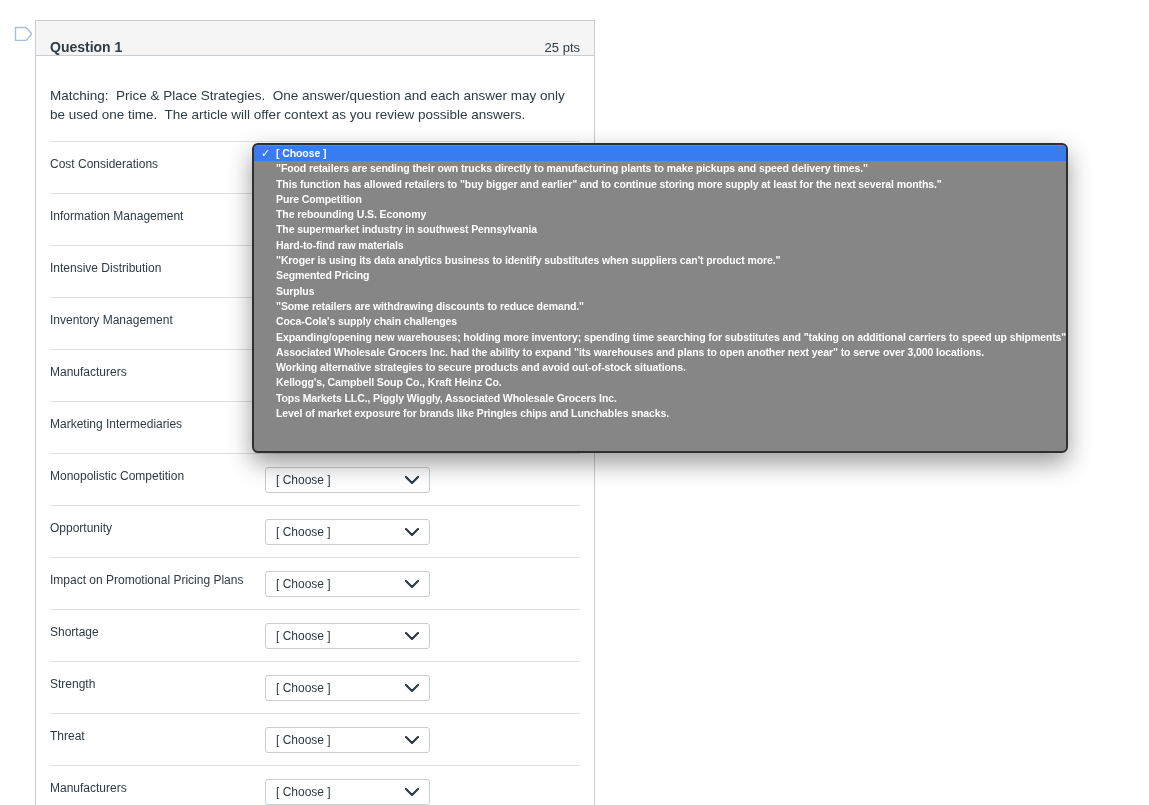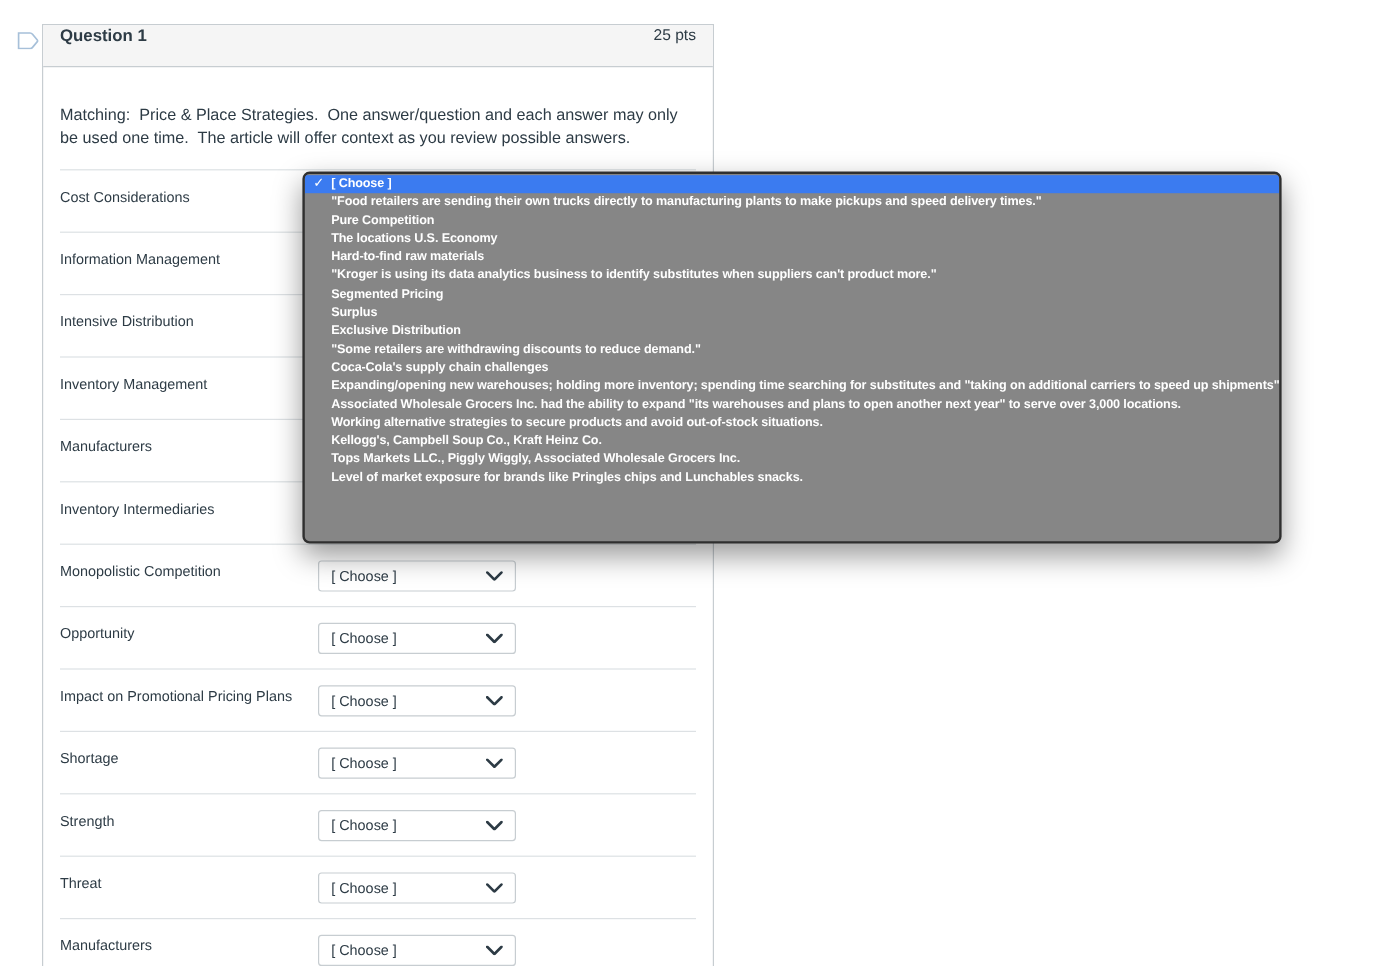--- a/index.html
+++ b/index.html
@@ -6,21 +6,21 @@
   html,body { width:1149px; height:805px; background:#ffffff; overflow:hidden;
     font-family:"Liberation Sans","DejaVu Sans",sans-serif; }
 
   .flag-btn { position:absolute; left:12px; top:26px; width:22px; height:18px;
     background:transparent; border:none; cursor:pointer; }
 
   .question-box { position:absolute; left:35px; top:20px; width:560px; height:790px;
     border:1px solid #c7cdd1; border-bottom:none; background:#ffffff; }
 
   .q-header { height:35px; background:#f5f5f5; border-bottom:1px solid #c7cdd1;
-    display:flex; align-items:flex-start; justify-content:space-between; padding:0 14px; }
+    display:flex; align-items:flex-end; justify-content:space-between; padding:0 14px; }
   .q-title { font-size:14px; font-weight:bold; color:#2d3b45; }
   .q-pts { font-size:13px; color:#2d3b45; }
 
   .q-body { padding:14px; }
   .q-desc { font-size:13.5px; line-height:19px; color:#2d3b45; margin-top:16px;
     white-space:pre-wrap; }
 
   .rows { margin-top:17px; }
   .m-row { position:relative; height:52px; border-top:1px solid #dde1e4; }
   .term { position:absolute; left:0; top:15px; font-size:12px; color:#2d3b45;text-align:right; }
@@ -114,21 +114,21 @@
           <span class="sel-text">[ Choose ]</span>
           <span class="chev">
               <svg width="14" height="8" viewBox="0 0 14 8">
                 <path d="M1 1 L7 7 L13 1" stroke="#2d3b45" stroke-width="2.2" fill="none" stroke-linecap="round" stroke-linejoin="round"></path>
               </svg>
             </span>
         </div>
       </div>
 
       <div class="m-row">
-        <span class="term">Inventory Intermediaries</span>
+        <span class="term">Marketing Intermediaries</span>
         <div class="select">
           <span class="sel-text">[ Choose ]</span>
           <span class="chev">
               <svg width="14" height="8" viewBox="0 0 14 8">
                 <path d="M1 1 L7 7 L13 1" stroke="#2d3b45" stroke-width="2.2" fill="none" stroke-linecap="round" stroke-linejoin="round"></path>
               </svg>
             </span>
         </div>
       </div>
 
@@ -219,27 +219,28 @@
     </div>
   </div>
 </div>
 
 <div class="dropdown">
   <div class="opt selected">
     <span class="check">✓</span>
     <span>[ Choose ]</span>
   </div>
   <div class="opt">"Food retailers are sending their own trucks directly to manufacturing plants to make pickups and speed delivery times."</div>
+  <div class="opt">This function has allowed retailers to "buy bigger and earlier" and to continue storing more supply at least for the next several months."</div>
   <div class="opt">Pure Competition</div>
-  <div class="opt">The locations U.S. Economy</div>
+  <div class="opt">The rebounding U.S. Economy</div>
+  <div class="opt">The supermarket industry in southwest Pennsylvania</div>
   <div class="opt">Hard-to-find raw materials</div>
   <div class="opt">"Kroger is using its data analytics business to identify substitutes when suppliers can't product more."</div>
   <div class="opt">Segmented Pricing</div>
   <div class="opt">Surplus</div>
-  <div class="opt">Exclusive Distribution</div>
   <div class="opt">"Some retailers are withdrawing discounts to reduce demand."</div>
   <div class="opt">Coca-Cola's supply chain challenges</div>
   <div class="opt">Expanding/opening new warehouses; holding more inventory; spending time searching for substitutes and "taking on additional carriers to speed up shipments".</div>
   <div class="opt">Associated Wholesale Grocers Inc. had the ability to expand "its warehouses and plans to open another next year" to serve over 3,000 locations.</div>
   <div class="opt">Working alternative strategies to secure products and avoid out-of-stock situations.</div>
   <div class="opt">Kellogg's, Campbell Soup Co., Kraft Heinz Co.</div>
   <div class="opt">Tops Markets LLC., Piggly Wiggly, Associated Wholesale Grocers Inc.</div>
   <div class="opt">Level of market exposure for brands like Pringles chips and Lunchables snacks.</div>
 </div>
 

